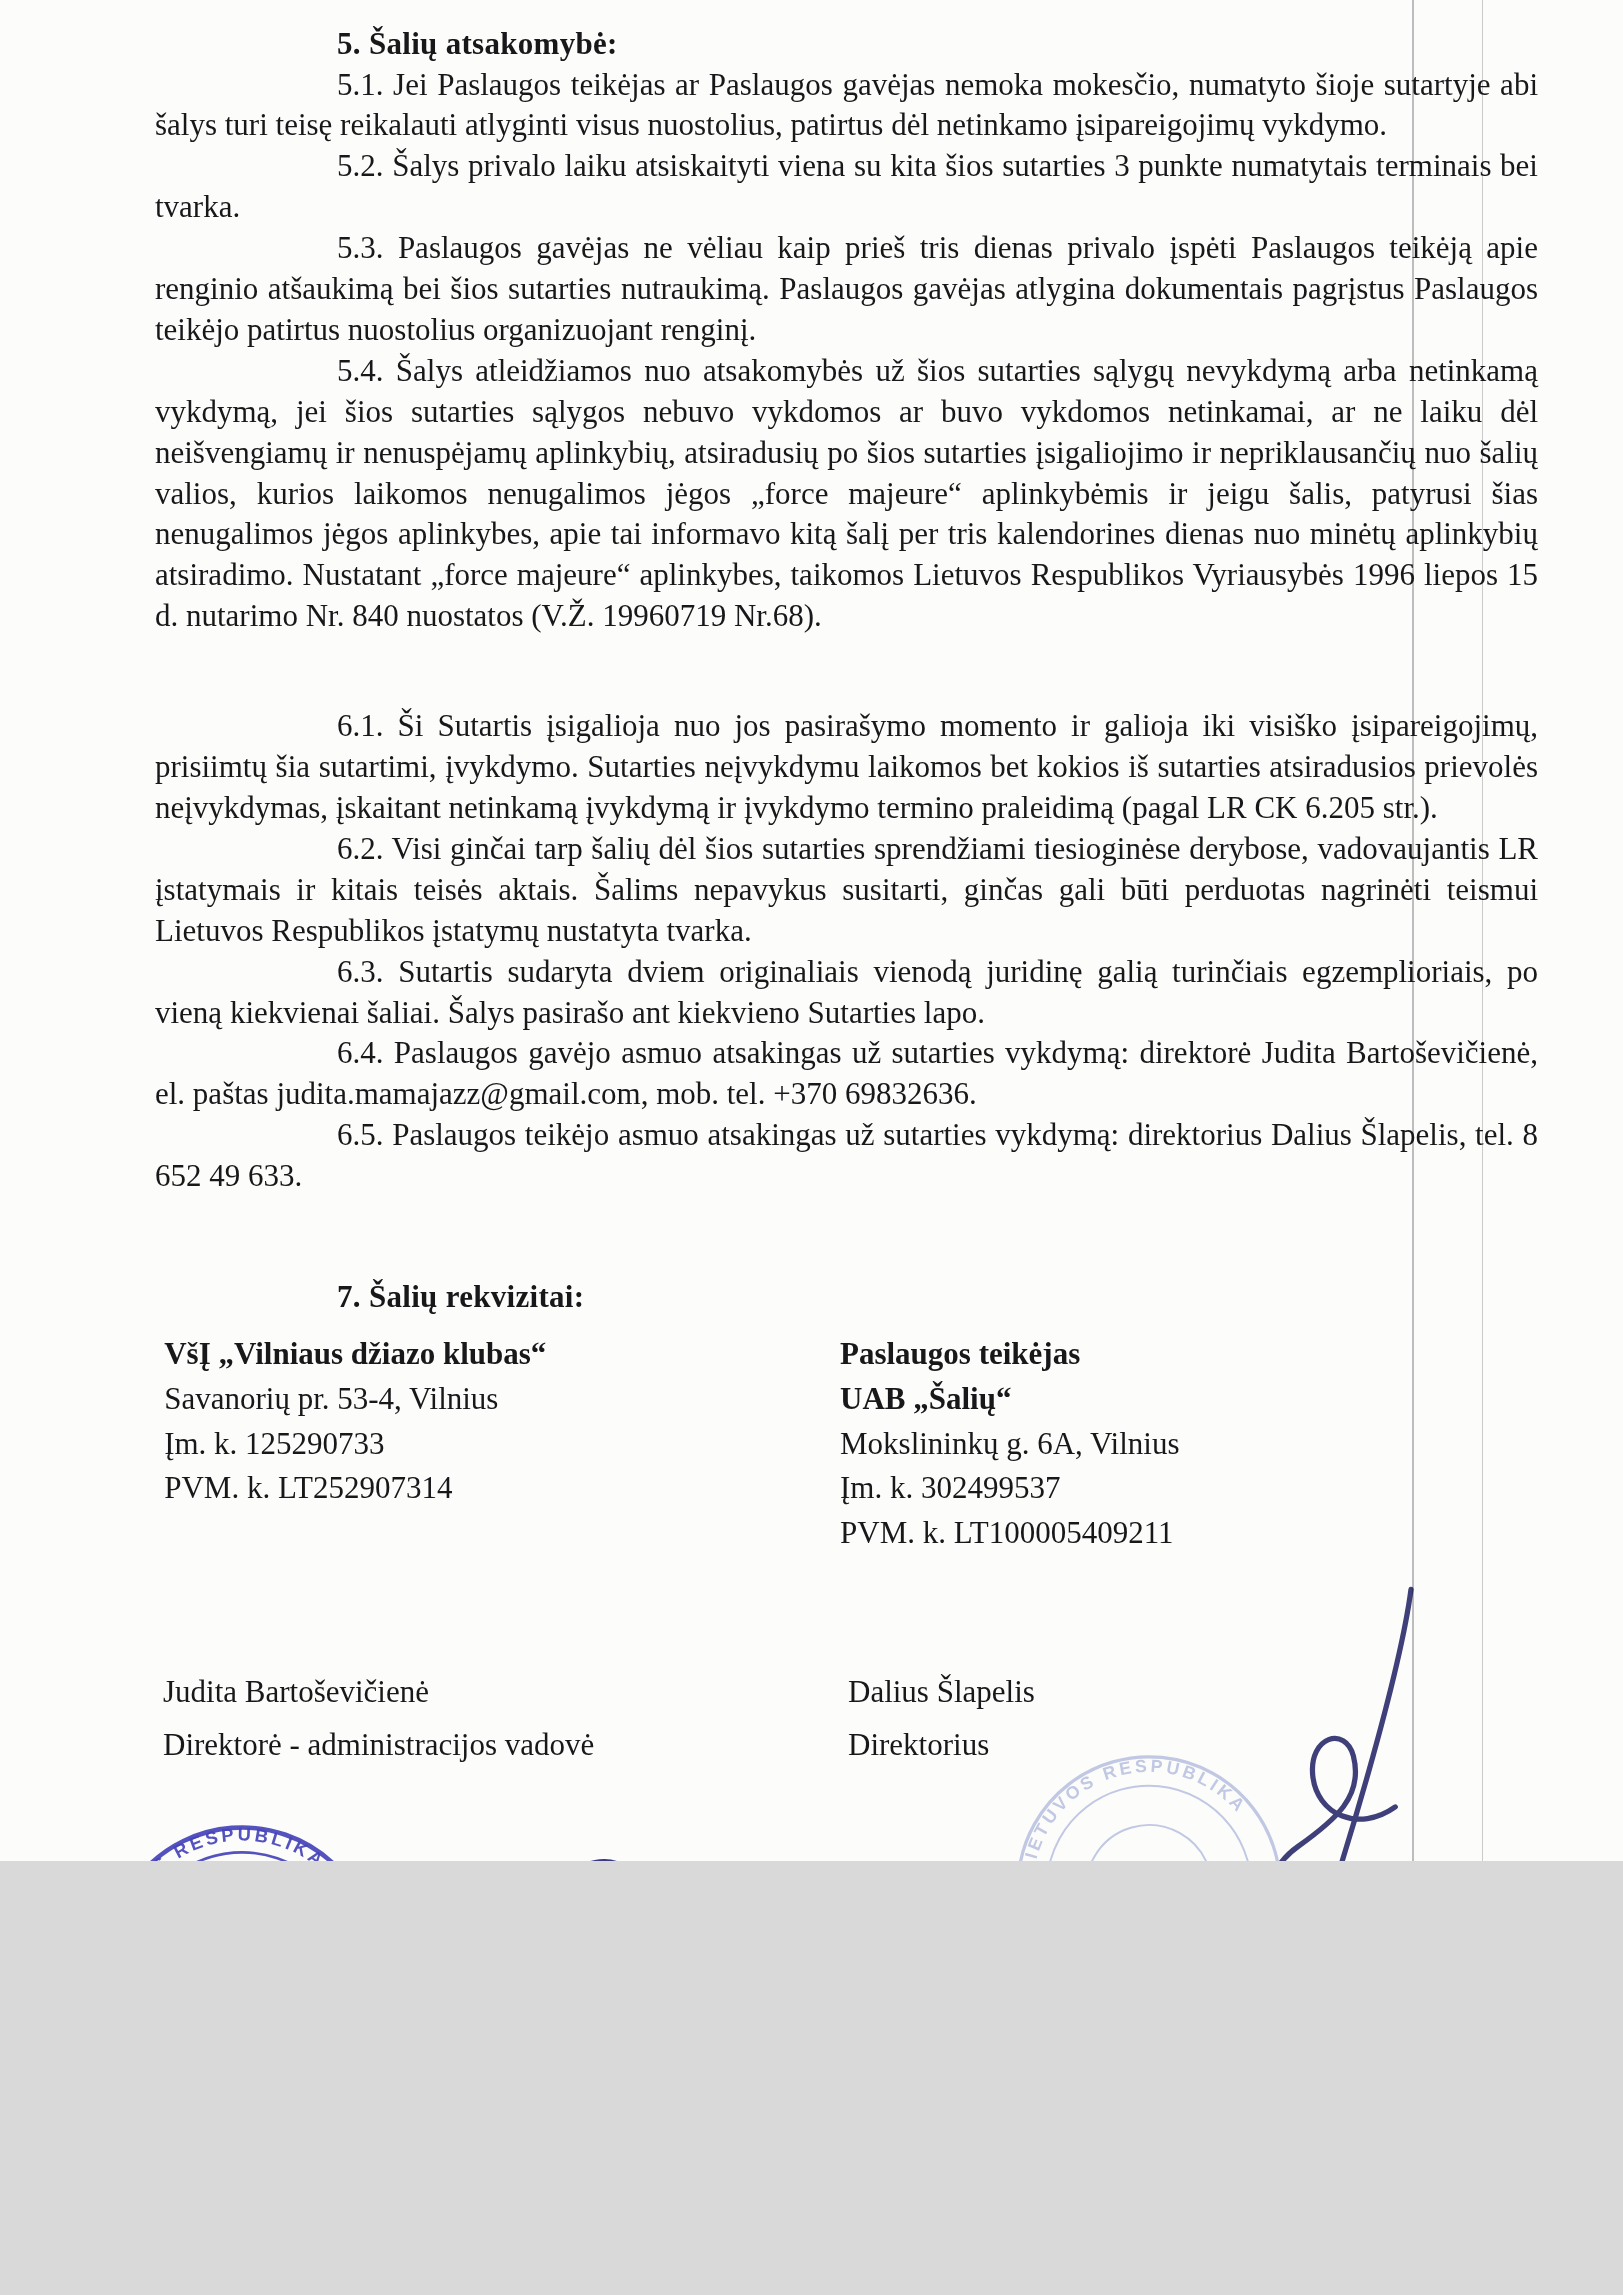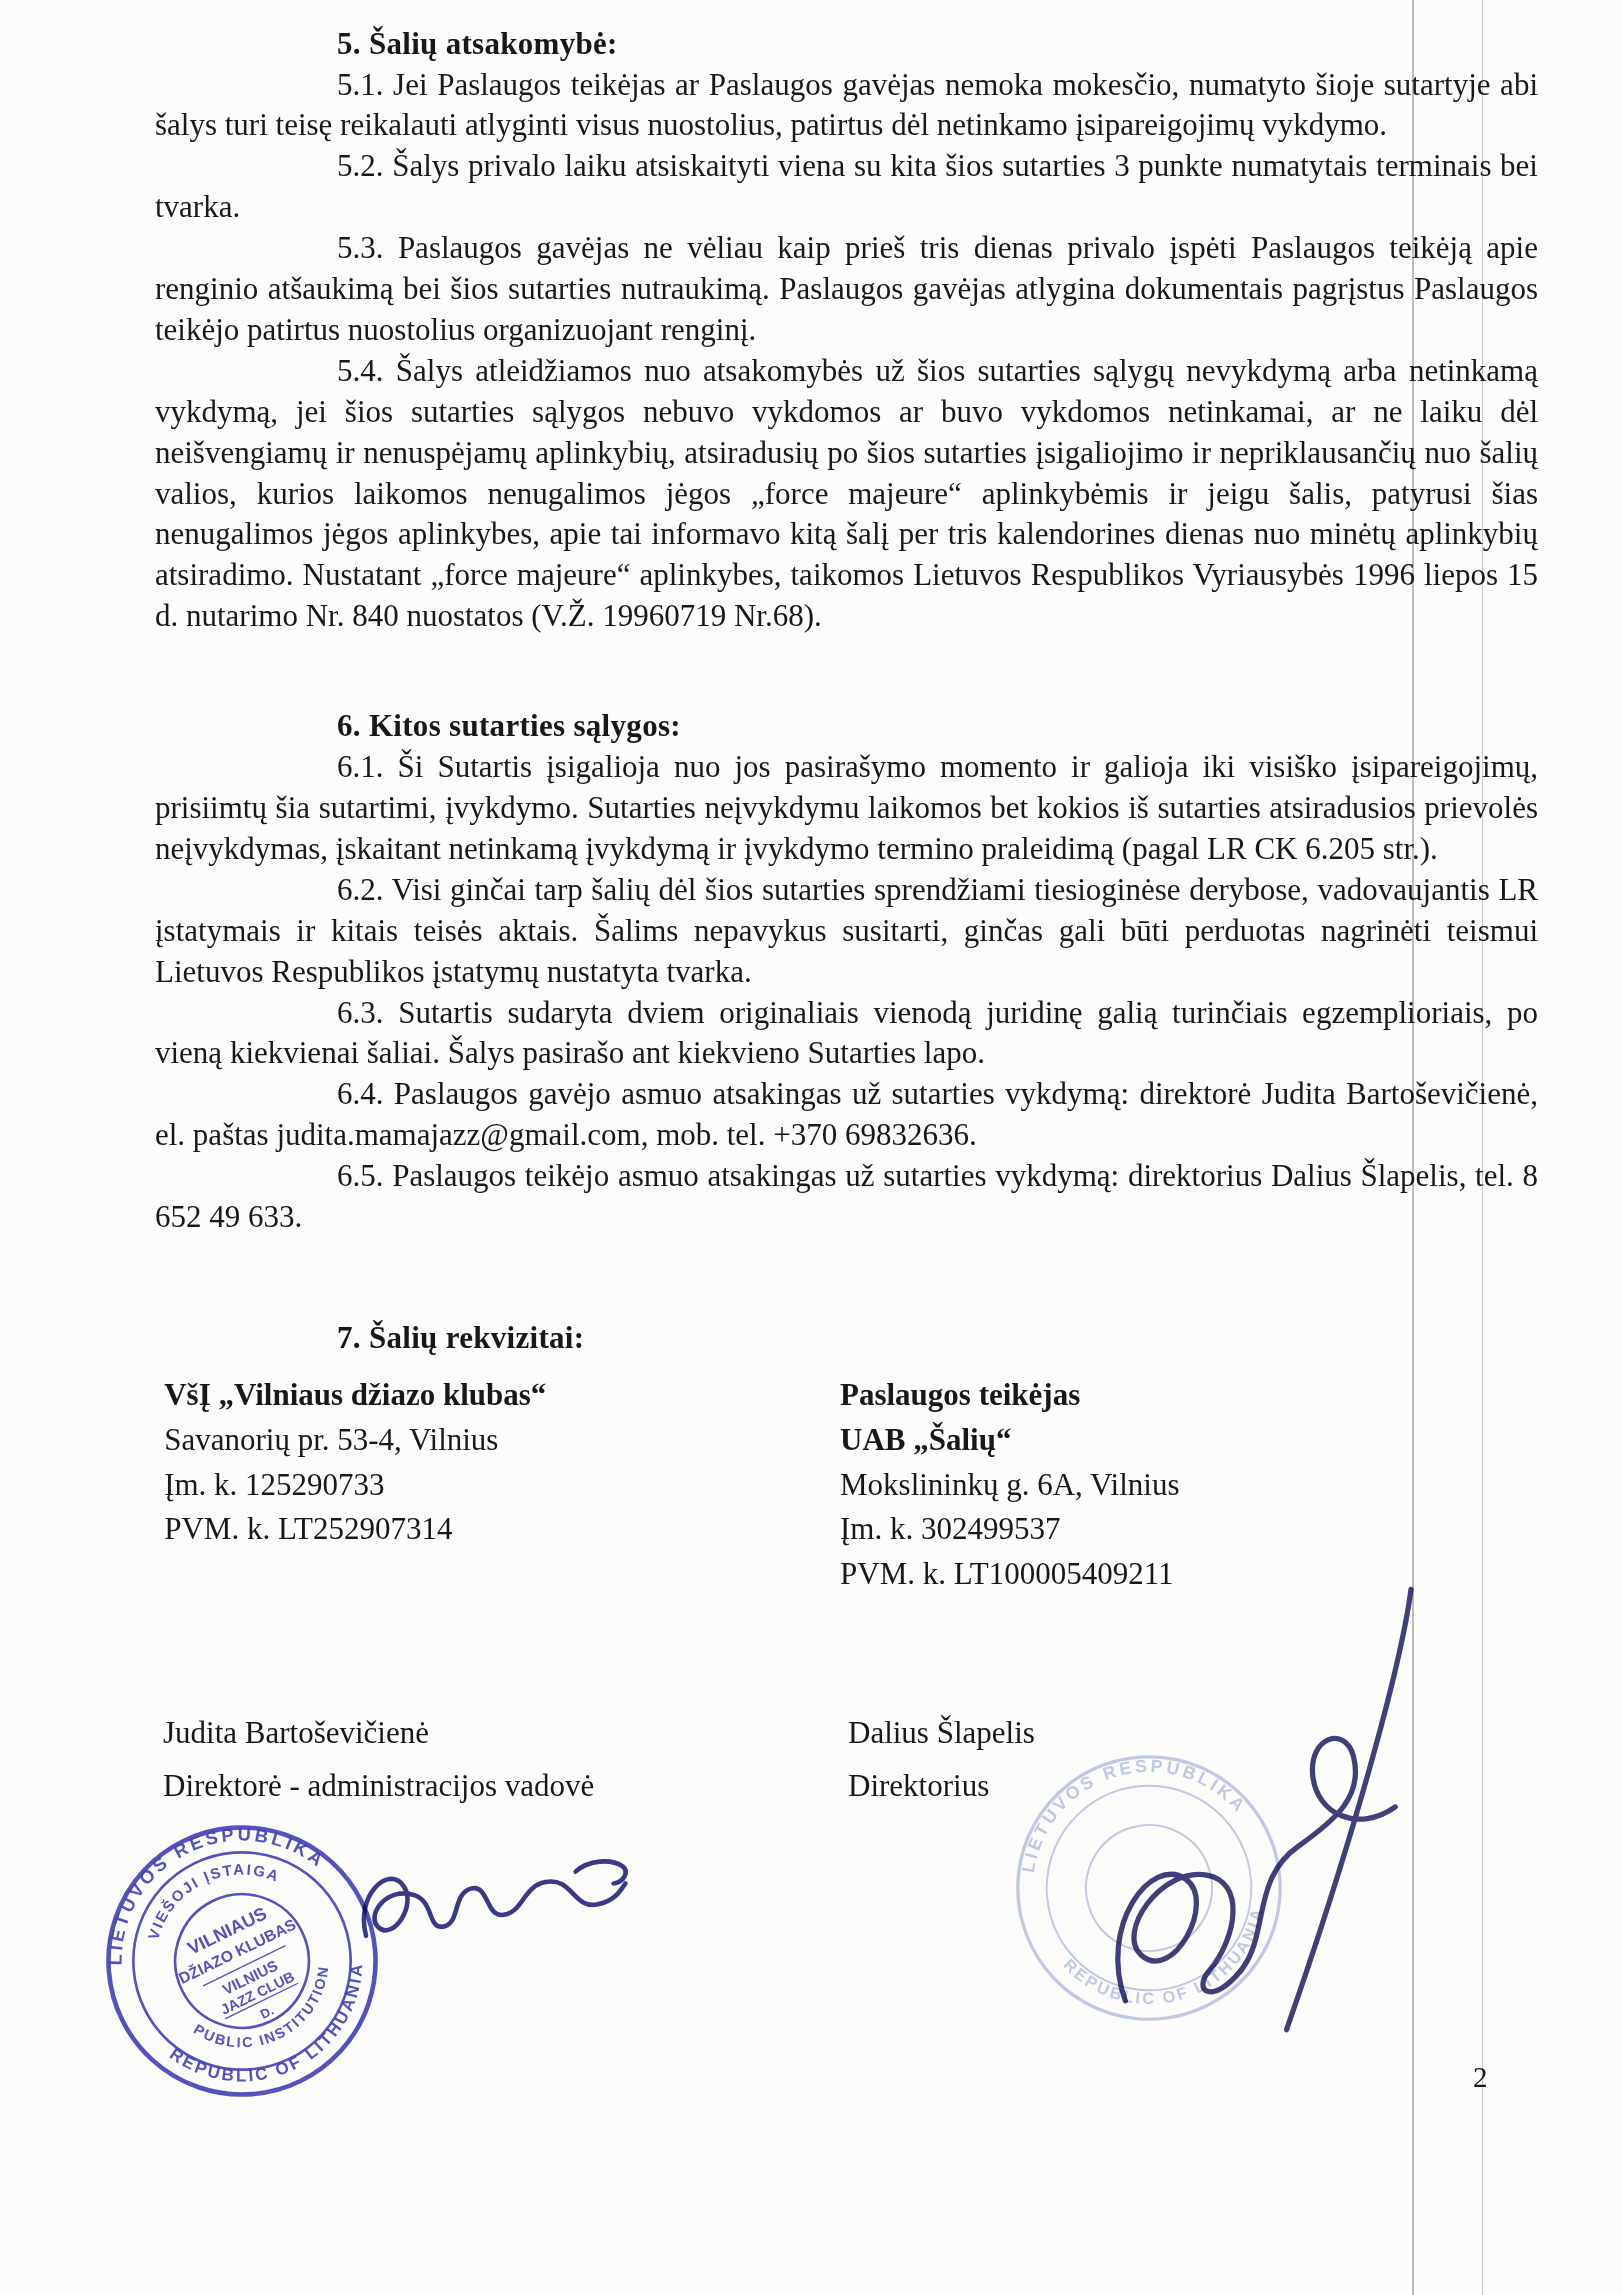--- a/index.html
+++ b/index.html
@@ -1,20 +1,20 @@
 <!DOCTYPE html>
 <html style="font-size:10.5px"><head>
 <meta charset="utf-8">
 <style>
   * { box-sizing: border-box; }
   html, body { margin: 0; padding: 0; background: #d9d9d9; }
   .page {
     position: relative;
     width: 1624px;
-    height: 2295px;
+    height: 1861px;
     background: #fcfcfa;
     font-family: "Liberation Serif", serif;
     color: #18181b;
     overflow: hidden;
   }
   .content {
     position: absolute;
     left: 155px;
     top: 23.6px;
     width: 1383px;
@@ -80,21 +80,20 @@
 
     <section class="sec sec-5">
       <p class="sec-heading">5. Šalių atsakomybė:</p>
       <p class="clause">5.1. Jei Paslaugos teikėjas ar Paslaugos gavėjas nemoka mokesčio, numatyto šioje sutartyje abi šalys turi teisę reikalauti atlyginti visus nuostolius, patirtus dėl netinkamo įsipareigojimų vykdymo.</p>
       <p class="clause">5.2. Šalys privalo laiku atsiskaityti viena su kita šios sutarties 3 punkte numatytais terminais bei tvarka.</p>
       <p class="clause">5.3. Paslaugos gavėjas ne vėliau kaip prieš tris dienas privalo įspėti Paslaugos teikėją apie renginio atšaukimą bei šios sutarties nutraukimą. Paslaugos gavėjas atlygina dokumentais pagrįstus Paslaugos teikėjo patirtus nuostolius organizuojant renginį.</p>
       <p class="clause">5.4. Šalys atleidžiamos nuo atsakomybės už šios sutarties sąlygų nevykdymą arba netinkamą vykdymą, jei šios sutarties sąlygos nebuvo vykdomos ar buvo vykdomos netinkamai, ar ne laiku dėl neišvengiamų ir nenuspėjamų aplinkybių, atsiradusių po šios sutarties įsigaliojimo ir nepriklausančių nuo šalių valios, kurios laikomos nenugalimos jėgos „force majeure“ aplinkybėmis ir jeigu šalis, patyrusi šias nenugalimos jėgos aplinkybes, apie tai informavo kitą šalį per tris kalendorines dienas nuo minėtų aplinkybių atsiradimo. Nustatant „force majeure“ aplinkybes, taikomos Lietuvos Respublikos Vyriausybės 1996 liepos 15 d. nutarimo Nr. 840 nuostatos (V.Ž. 19960719 Nr.68).</p>
     </section>
 
     <section class="sec sec-6">
-      <p class="sec-heading">6. Kitos sutarties sąlygos:</p>
       <p class="clause">6.1. Ši Sutartis įsigalioja nuo jos pasirašymo momento ir galioja iki visiško įsipareigojimų, prisiimtų šia sutartimi, įvykdymo. Sutarties neįvykdymu laikomos bet kokios iš sutarties atsiradusios prievolės neįvykdymas, įskaitant netinkamą įvykdymą ir įvykdymo termino praleidimą (pagal LR CK 6.205 str.).</p>
       <p class="clause">6.2. Visi ginčai tarp šalių dėl šios sutarties sprendžiami tiesioginėse derybose, vadovaujantis LR įstatymais ir kitais teisės aktais. Šalims nepavykus susitarti, ginčas gali būti perduotas nagrinėti teismui Lietuvos Respublikos įstatymų nustatyta tvarka.</p>
       <p class="clause">6.3. Sutartis sudaryta dviem originaliais vienodą juridinę galią turinčiais egzemplioriais, po vieną kiekvienai šaliai. Šalys pasirašo ant kiekvieno Sutarties lapo.</p>
       <p class="clause">6.4. Paslaugos gavėjo asmuo atsakingas už sutarties vykdymą: direktorė Judita Bartoševičienė, el. paštas judita.mamajazz@gmail.com, mob. tel. +370 69832636.</p>
       <p class="clause">6.5. Paslaugos teikėjo asmuo atsakingas už sutarties vykdymą: direktorius Dalius Šlapelis, tel. 8 652 49 633.</p>
     </section>
 
     <section class="sec sec-7">
       <p class="sec-heading">7. Šalių rekvizitai:</p>
       <div class="req-cols">

